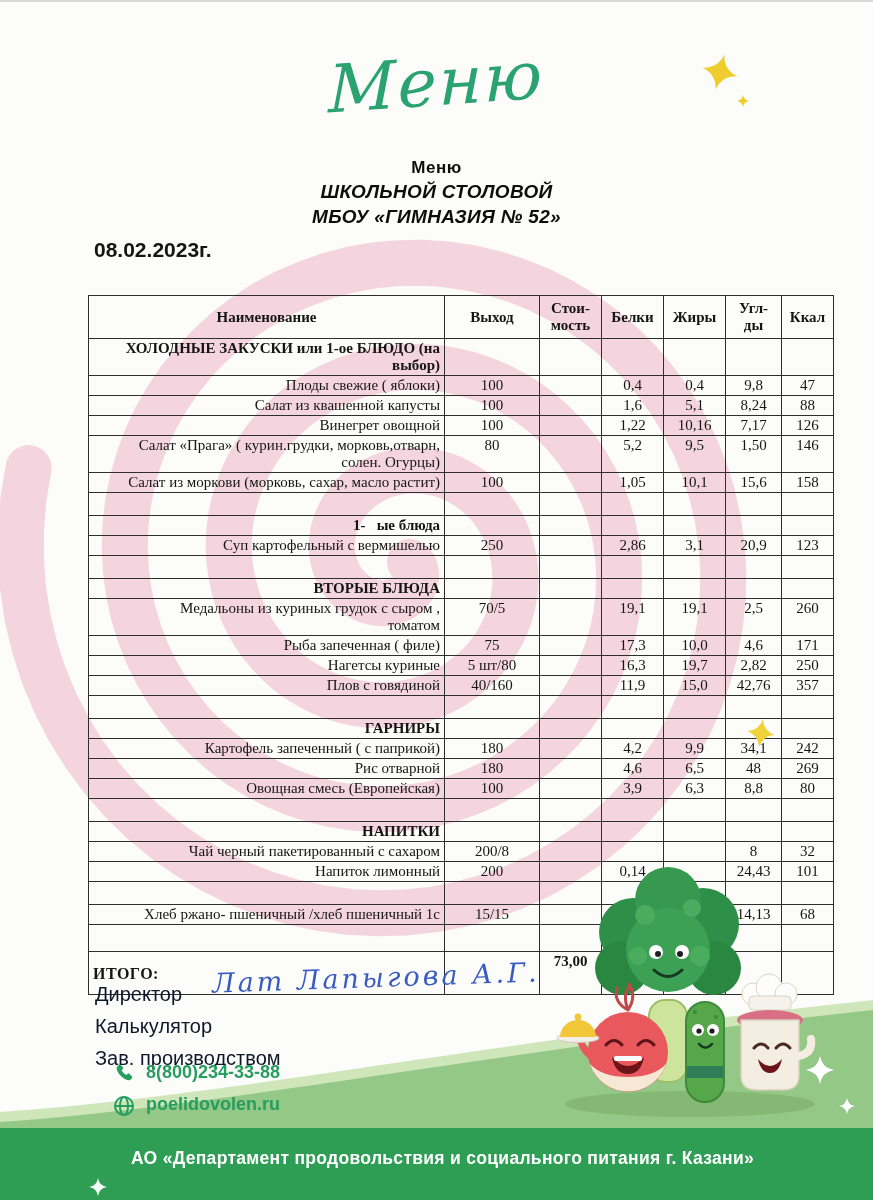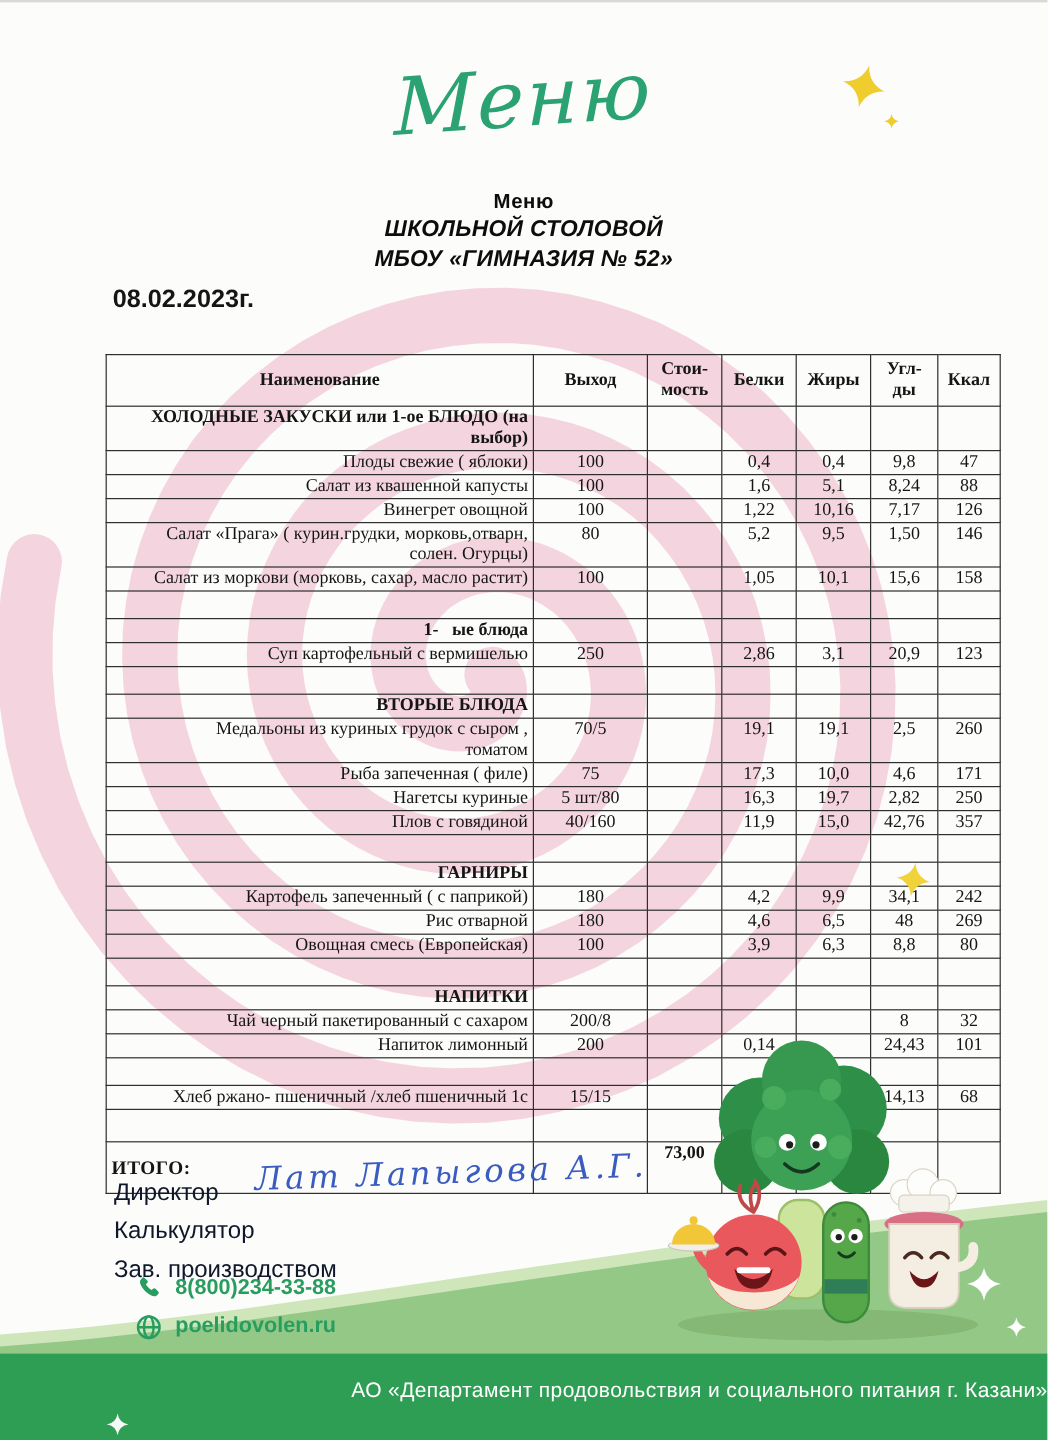--- a/index.html
+++ b/index.html
@@ -42,22 +42,22 @@
     font-family:Liberation Sans, sans-serif;font-size:20px;line-height:32px;color:#0f172a}
   .signature{position:absolute;left:212px;top:962px;z-index:4;white-space:nowrap;
     font-family:"DejaVu Serif",serif;font-style:italic;font-size:27px;color:#3a5cc0;
     letter-spacing:3px;transform:rotate(-2deg)}
   .contact{position:absolute;left:112px;z-index:4;display:flex;align-items:flex-start;gap:10px;
     font-family:"Liberation Sans",sans-serif;font-size:18px;font-weight:bold;color:#279d5f}
   .contact.phone{top:1062px}
   .contact.site{top:1094px}
   .contact svg{flex:0 0 auto}
   .bottom-art{position:absolute;left:0;top:860px;z-index:3;pointer-events:none}
-  .banner-text{position:absolute;left:12px;right:0;top:1148px;z-index:4;text-align:right;
-    font-family:"Liberation Sans",sans-serif;font-size:17.5px;font-weight:normal;color:#ffffff;letter-spacing:.3px}
+  .banner-text{position:absolute;left:12px;right:0;top:1148px;z-index:4;text-align:center;
+    font-family:"Liberation Sans",sans-serif;font-size:17.5px;font-weight:bold;color:#ffffff;letter-spacing:.3px}
 </style>
 </head>
 <body>
 
 <div class="scan-edge"></div>
 
 <svg class="spiral" width="840" height="840" viewBox="-420 -420 840 840">
   <path id="spiral-path" fill="none" stroke="#f2ced9" stroke-width="46" stroke-linecap="round" opacity="0.85" d="M 12.0 0.0 L13.3 1.1 L14.5 2.3 L15.5 3.8 L16.4 5.4 L17.2 7.3 L17.7 9.2 L18.0 11.3 L18.1 13.5 L18.0 15.8 L17.6 18.1 L17.0 20.5 L16.0 22.9 L14.8 25.2 L13.3 27.5 L11.6 29.8 L9.5 31.9 L7.2 33.8 L4.7 35.6 L1.9 37.2 L-1.1 38.5 L-4.3 39.7 L-7.8 40.5 L-11.3 41.0 L-15.0 41.2 L-18.8 41.1 L-22.7 40.6 L-26.6 39.8 L-30.5 38.6 L-34.4 37.0 L-38.2 35.0 L-42.0 32.7 L-45.5 29.9 L-48.9 26.8 L-52.1 23.4 L-55.1 19.6 L-57.8 15.5 L-60.1 11.0 L-62.1 6.3 L-63.8 1.4 L-65.0 -3.8 L-65.8 -9.2 L-66.2 -14.7 L-66.1 -20.3 L-65.4 -26.0 L-64.4 -31.8 L-62.7 -37.5 L-60.6 -43.1 L-58.0 -48.7 L-54.9 -54.1 L-51.2 -59.3 L-47.1 -64.3 L-42.5 -69.0 L-37.5 -73.4 L-32.0 -77.3 L-26.1 -80.9 L-19.9 -84.0 L-13.3 -86.7 L-6.4 -88.8 L0.7 -90.3 L8.0 -91.3 L15.5 -91.7 L23.1 -91.5 L30.8 -90.6 L38.4 -89.0 L46.1 -86.9 L53.6 -84.0 L60.9 -80.5 L68.0 -76.4 L74.9 -71.6 L81.4 -66.3 L87.5 -60.3 L93.2 -53.8 L98.4 -46.7 L103.1 -39.2 L107.2 -31.2 L110.6 -22.8 L113.4 -14.0 L115.5 -5.0 L116.8 4.3 L117.4 13.8 L117.3 23.4 L116.3 33.0 L114.5 42.7 L112.0 52.3 L108.6 61.7 L104.4 70.9 L99.4 79.9 L93.7 88.5 L87.2 96.7 L80.0 104.4 L72.1 111.6 L63.6 118.1 L54.5 124.1 L44.9 129.3 L34.7 133.7 L24.1 137.4 L13.2 140.2 L2.0 142.1 L-9.5 143.2 L-21.1 143.3 L-32.7 142.4 L-44.4 140.6 L-56.0 137.8 L-67.5 134.1 L-78.6 129.4 L-89.5 123.8 L-100.0 117.3 L-110.0 109.8 L-119.4 101.6 L-128.2 92.5 L-136.3 82.6 L-143.7 72.0 L-150.2 60.8 L-155.9 49.0 L-160.6 36.7 L-164.3 24.0 L-167.0 10.8 L-168.7 -2.6 L-169.3 -16.2 L-168.7 -29.9 L-167.1 -43.6 L-164.3 -57.2 L-160.4 -70.7 L-155.4 -84.0 L-149.4 -96.8 L-142.2 -109.3 L-134.0 -121.2 L-124.8 -132.5 L-114.6 -143.0 L-103.6 -152.8 L-91.7 -161.8 L-79.0 -169.8 L-65.7 -176.8 L-51.7 -182.8 L-37.2 -187.6 L-22.2 -191.3 L-6.9 -193.8 L8.7 -195.1 L24.4 -195.1 L40.2 -193.8 L55.9 -191.2 L71.5 -187.4 L86.8 -182.3 L101.8 -175.9 L116.2 -168.3 L130.2 -159.5 L143.4 -149.6 L155.9 -138.5 L167.5 -126.4 L178.2 -113.3 L187.9 -99.3 L196.4 -84.5 L203.8 -69.0 L210.0 -52.8 L214.8 -36.1 L218.4 -18.9 L220.5 -1.4 L221.2 16.3 L220.5 34.1 L218.4 52.0 L214.8 69.7 L209.8 87.1 L203.3 104.2 L195.5 120.8 L186.3 136.8 L175.7 152.2 L163.9 166.7 L150.9 180.2 L136.8 192.8 L121.7 204.3 L105.5 214.5 L88.5 223.5 L70.8 231.1 L52.4 237.4 L33.4 242.1 L14.0 245.3 L-5.6 247.0 L-25.5 247.1 L-45.4 245.5 L-65.2 242.4 L-84.8 237.7 L-104.1 231.4 L-122.9 223.5 L-141.1 214.0 L-158.6 203.1 L-175.2 190.8 L-190.8 177.1 L-205.4 162.1 L-218.8 145.9 L-230.9 128.6 L-241.7 110.2 L-251.0 91.0 L-258.7 71.0 L-264.9 50.4 L-269.4 29.2 L-272.2 7.6 L-273.2 -14.2 L-272.6 -36.2 L-270.1 -58.1 L-265.8 -79.9 L-259.8 -101.4 L-252.1 -122.4 L-242.7 -142.8 L-231.6 -162.5 L-218.9 -181.4 L-204.6 -199.2 L-188.9 -215.9 L-171.8 -231.4 L-153.5 -245.5 L-134.0 -258.2 L-113.5 -269.3 L-92.0 -278.7 L-69.7 -286.5 L-46.8 -292.5 L-23.4 -296.6 L0.4 -298.8 L24.4 -299.2 L48.4 -297.6 L72.3 -294.1 L96.0 -288.6 L119.3 -281.2 L142.0 -272.0 L164.0 -260.9 L185.1 -248.0 L205.2 -233.4 L224.2 -217.2 L241.8 -199.4 L258.1 -180.2 L272.8 -159.7 L285.9 -137.9 L297.2 -115.1 L306.8 -91.4 L314.4 -66.9 L320.0 -41.7 L323.7 -16.1 L325.3 9.9 L324.7 36.0 L322.1 62.1 L317.4 88.0 L310.6 113.5 L301.8 138.6 L290.9 162.9 L278.0 186.3 L263.3 208.8 L246.7 230.1 L228.5 250.0 L208.6 268.5 L187.2 285.5 L164.4 300.7 L140.4 314.1 L115.3 325.5 L89.2 335.0 L62.4 342.3 L35.0 347.6 L7.1 350.6 L-21.0 351.3 L-49.2 349.9 L-77.3 346.1 L-105.1 340.1 L-132.4 331.8 L-159.1 321.4 L-184.9 308.8 L-209.8 294.1 L-233.5 277.4 L-255.8 258.8 L-276.7 238.4 L-296.0 216.3 L-313.4 192.7 L-329.0 167.6 L-342.6 141.3 L-354.0 113.9 L-363.3 85.5 L-370.3 56.4 L-374.9 26.7 L-377.2 -3.3 L-377.0 -33.6 L-374.5 -63.8 L-369.4 -93.9"></path>
 </svg>
 

